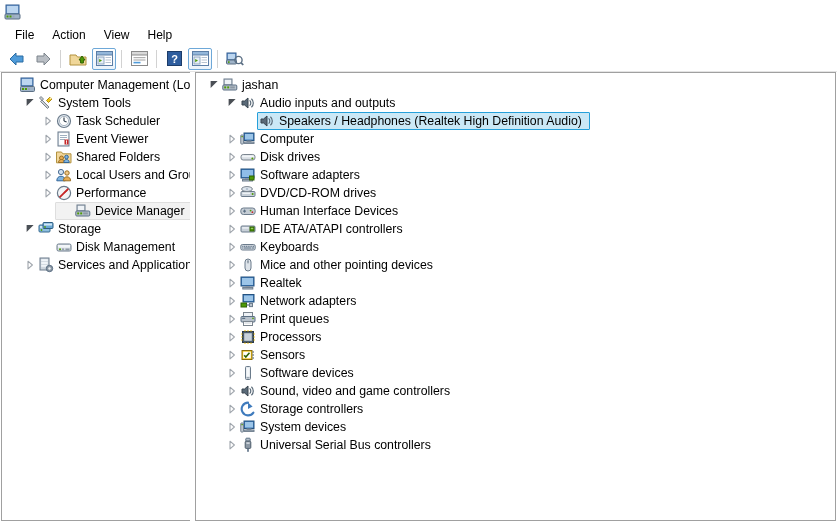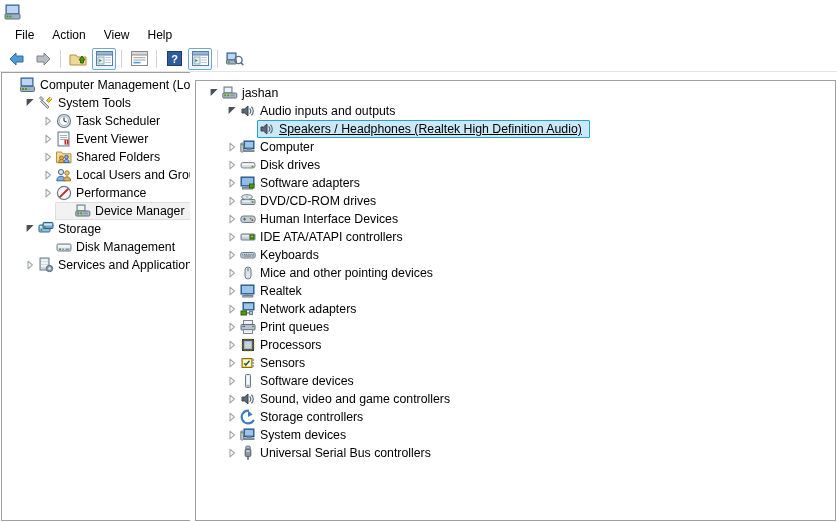--- a/index.html
+++ b/index.html
@@ -90,21 +90,21 @@
   .pane-left {
     width: 189px;
     flex: 0 0 189px;
     border-right: none;
   }
   .pane-split {
     width: 5px; flex: 0 0 5px;
     background: #ffffff;
     cursor: col-resize;
   }
-  .pane-right { flex: 1 1 auto; margin-top: 8px; }
+  .pane-right { flex: 1 1 auto; }
 
   
   .tree { padding: 3px 0 0 0; }
   .row {
     height: 18px;
     display: flex;
     align-items: center;
     font-size: 12.3px;
     color: #000000;
     white-space: nowrap;
@@ -159,21 +159,20 @@
     height: 18px;
     padding-right: 2px;
   }
   .row.sel-active .selwrap {
     background: #cbe8f6;
     border: 1px solid #26a0da;
     border-radius: 1px;
     height: 18px;
     margin-left: -1px;
     padding-left: 1px;
-    text-decoration: underline;
   }
   .row.sel-inactive .selwrap {
     background: #f2f2f2;
     border: 1px solid #dedede;
     border-radius: 1px;
     height: 18px;
     margin-left: -1px;
     padding-left: 19px;
   }
 </style>

